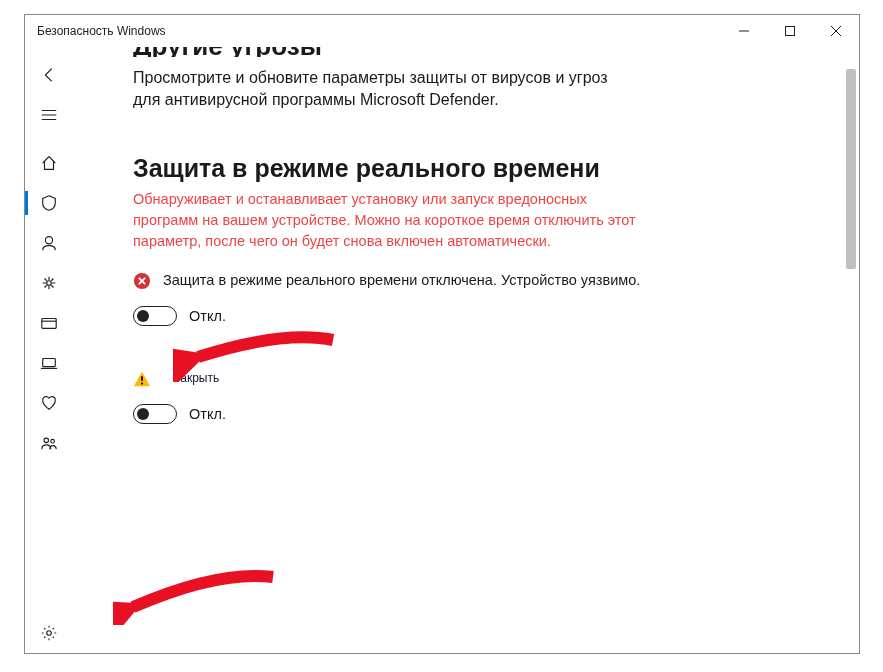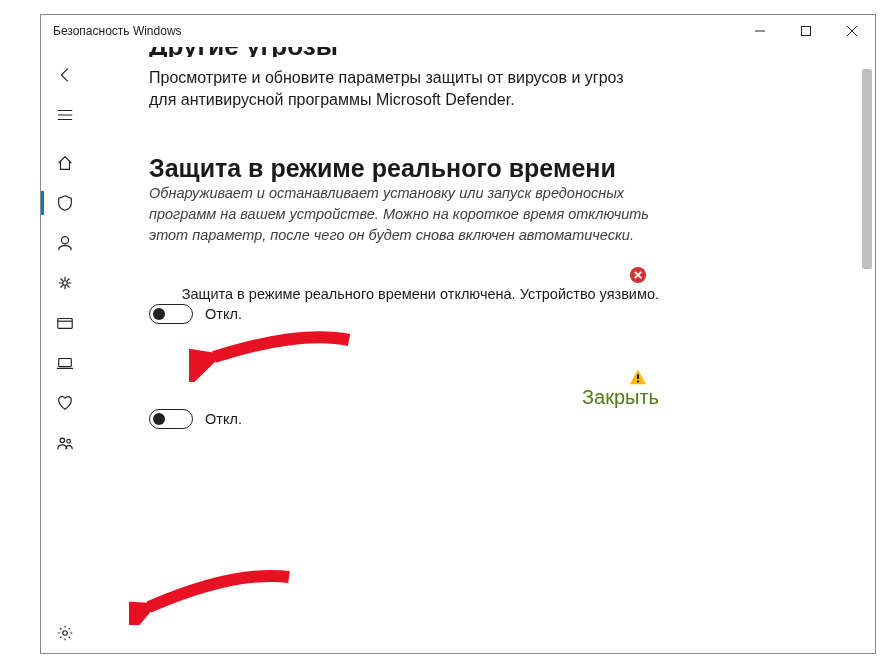--- a/index.html
+++ b/index.html
@@ -8,21 +8,21 @@
     font-size: 14px;
     color: #1a1a1a;
     background: #fff;
     width: 883px;
     height: 672px;
     overflow: hidden;
     position: relative;
   }
   .window {
     position: absolute;
-    left: 40px; top: 14px;
+    left: 24px; top: 14px;
     width: 836px; height: 640px;
     border: 1px solid #888;
     background: #fff;
     display: flex;
     flex-direction: column;
   }
   .titlebar {
     height: 32px;
     display: flex;
     align-items: center;
@@ -89,51 +89,51 @@
     max-width: 500px;
   }
   .section { margin-top: 42px; }
   .sec-title {
     font-size: 25px;
     font-weight: 600;
     color: #1a1a1a;
   }
   .sec-desc {
     font-size: 14.5px;
-    color: #404040;
+    color: #ef4444;
+    margin-top: 6px;
     line-height: 1.45;
     max-width: 510px;
-    font-style: italic;
   }
   .alert-row {
     display: flex;
     margin-top: 18px;
     max-width: 510px;
-    align-items: flex-end;
-    flex-direction: column;
+    align-items: center;
   }
   .alert-icon {
     width: 18px; height: 18px;
     margin-right: 12px;
     flex-shrink: 0;
     margin-top: 2px;
   }
   .alert-msg {
     flex: 1;
     font-size: 14.5px;
     line-height: 1.4;
   }
   .alert-link {
-    color: #4d7c0f;
-    font-size: 20px;
-    margin-left: 3px;
+    color: #0f172a;
+    font-size: 12px;
+    margin-left: 10px;
     cursor: pointer;
     white-space: nowrap;
   }
   .toggle-row {
+    margin-top: 16px;
     display: flex;
     align-items: center;
   }
   .toggle {
     width: 44px; height: 20px;
     border: 1px solid #222;
     border-radius: 12px;
     background: #fff;
     position: relative;
     margin-right: 12px;

